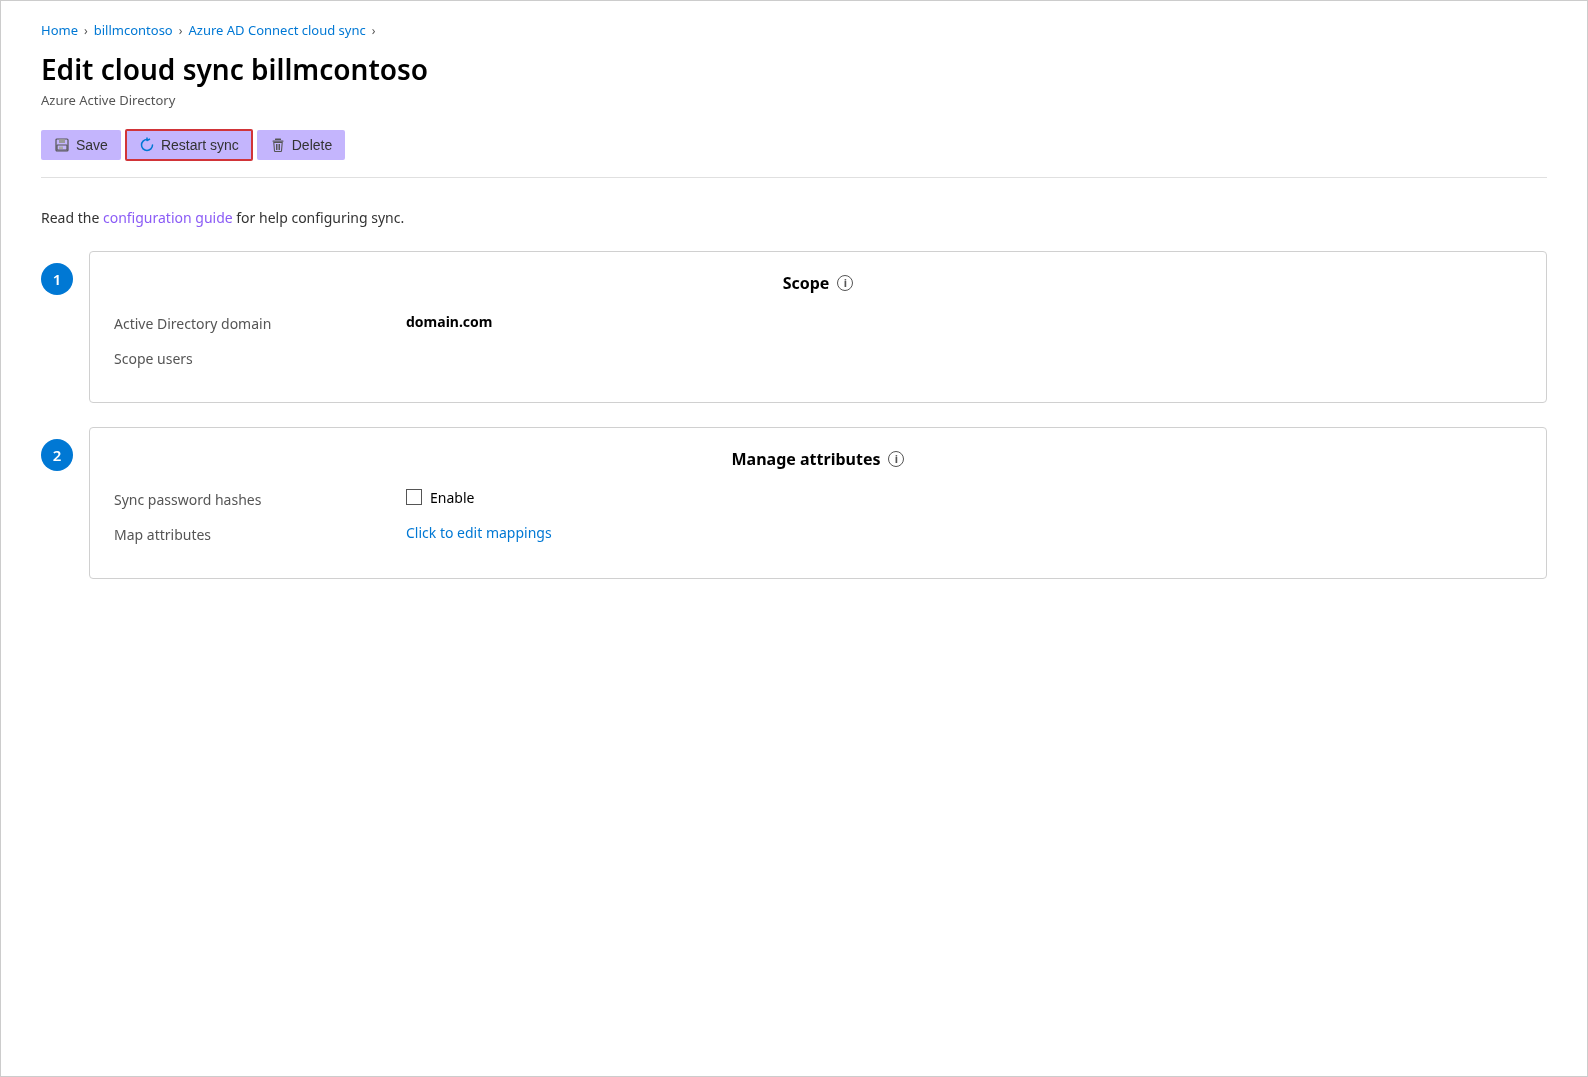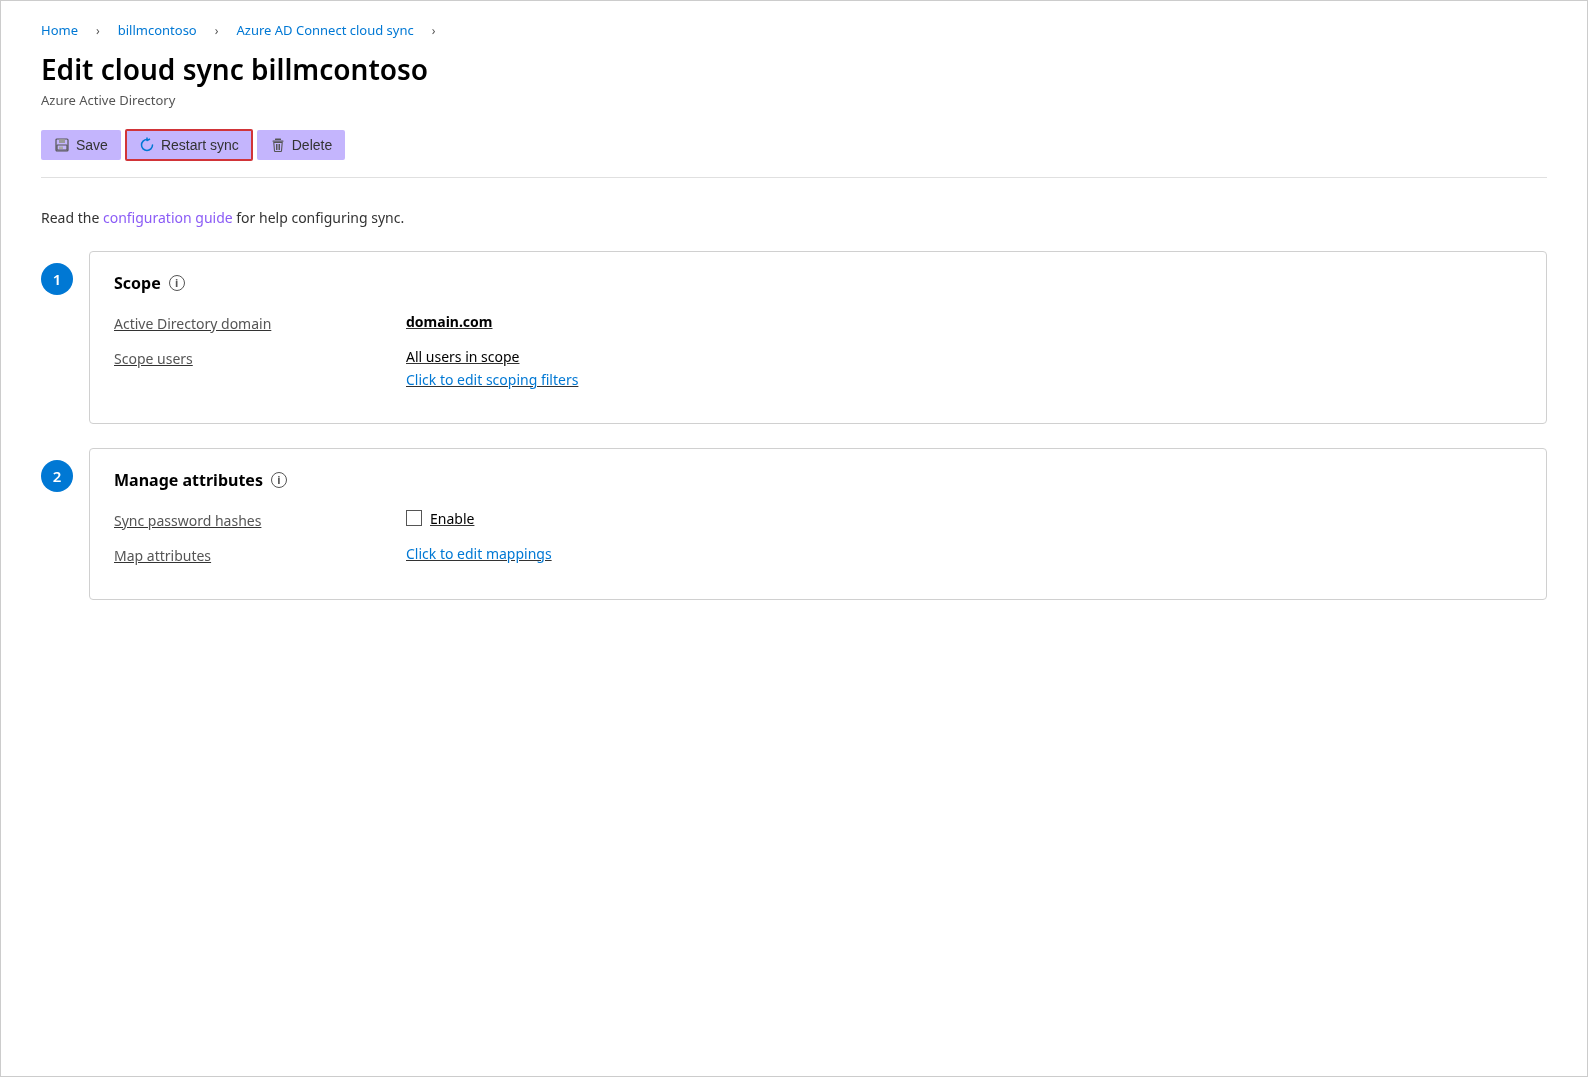--- a/index.html
+++ b/index.html
@@ -12,21 +12,21 @@
     .page-container {
       max-width: 1588px;
       min-height: 1077px;
       padding: 20px 40px 40px 40px;
       background: #fff;
       border: 1px solid #ccc;
     }
     .breadcrumb {
       display: flex;
       align-items: center;
-      gap: 18px;
+      gap: 6px;
       font-size: 13px;
       color: #0078d4;
       margin-bottom: 14px;
       flex-wrap: wrap;
     }
     .breadcrumb a {
       color: #0078d4;
       text-decoration: none;
       cursor: pointer;
     }
@@ -125,41 +125,41 @@
       background: #fff;
     }
     .step-card-title {
       font-size: 16px;
       font-weight: 700;
       color: #000;
       margin-bottom: 18px;
       display: flex;
       align-items: center;
       gap: 8px;
+      justify-content: center;
     }
     .info-icon {
       width: 16px;
       height: 16px;
       border: 1.5px solid #555;
       border-radius: 50%;
       display: inline-flex;
       align-items: center;
       justify-content: center;
       font-size: 11px;
       color: #555;
       cursor: default;
       flex-shrink: 0;
     }
     .field-row {
       display: grid;
       grid-template-columns: 280px 1fr;
       gap: 12px;
       margin-bottom: 14px;
       align-items: start;
-      text-decoration: underline;
     }
     .field-label {
       font-size: 14px;
       color: #555;
       padding-top: 2px;
     }
     .field-value {
       font-size: 14px;
       color: #000;
     }
@@ -268,26 +268,20 @@
           <span class="info-icon" title="">i</span>
         </div>
 
         <div class="field-row">
           <div class="field-label">Active Directory domain</div>
           <div class="field-value bold">domain.com</div>
         </div>
 
         <div class="field-row">
           <div class="field-label">Scope users</div>
-          <div class="field-value">
-            <div class="field-value-stack">
-              <span>All users in scope</span>
-              <a class="link-blue">Click to edit scoping filters</a>
-            </div>
-          </div>
         </div>
       </div>
     </div>
 
     <div class="step-row">
       <div class="step-number">2</div>
       <div class="step-card">
         <div class="step-card-title">
           <span>Manage attributes</span>
           <span class="info-icon" title="">i</span>

